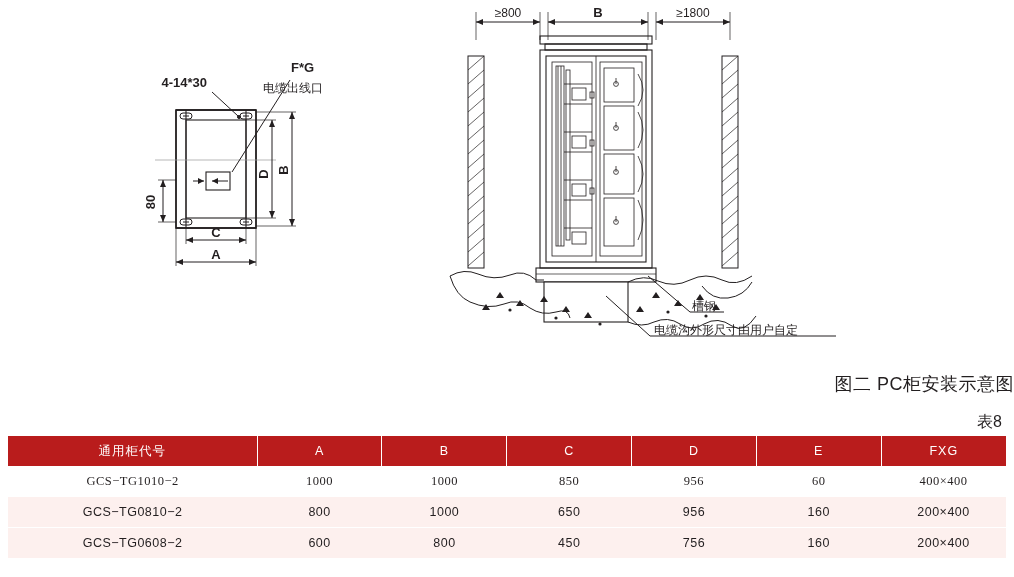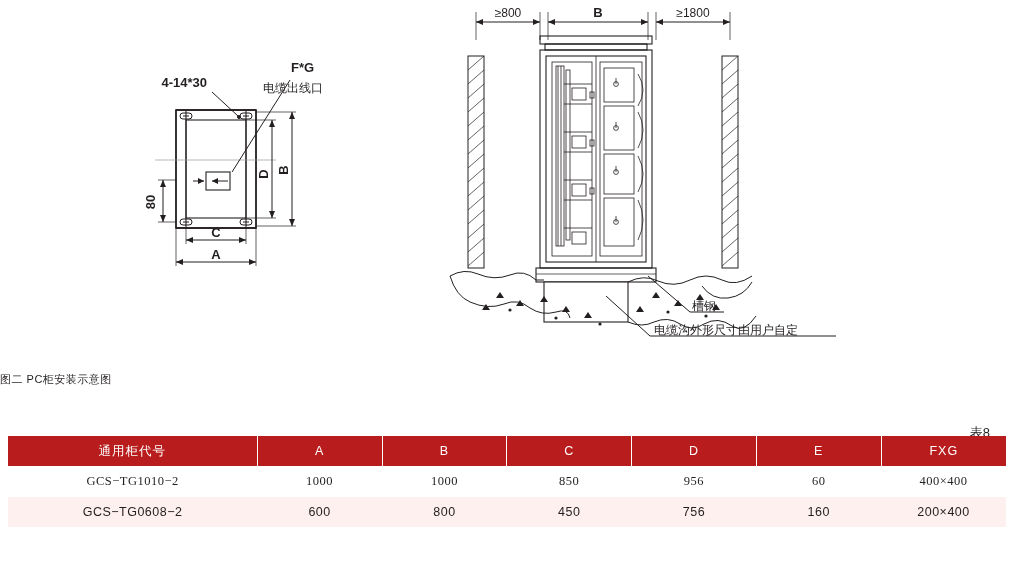--- a/index.html
+++ b/index.html
@@ -31,34 +31,33 @@
   }
   .figure-area svg {
     display: block;
   }
 
   .caption {
     position: absolute;
     left: 0;
     top: 372px;
     width: 1014px;
-    text-align: left;
-    font-size: 11px;
+    text-align: right;
+    font-size: 18px;
     color: #231f20;
     letter-spacing: 0.5px;
   }
 
   
   .table-label {
     position: absolute;
-    right: 24px;
+    right: 12px;
     top: 412px;
-    font-size: 13px;
+    font-size: 16px;
     color: #231f20;
-    margin-top: 12px;
   }
   table.spec {
     position: absolute;
     left: 8px;
     top: 436px;
     width: 998px;
     border-collapse: collapse;
     font-size: 12.5px;
   }
   table.spec thead th {
@@ -402,20 +401,29 @@
       <tr class="odd">
         <td>GCS−TG1010−2</td>
         <td>1000</td>
         <td>1000</td>
         <td>850</td>
         <td>956</td>
         <td>60</td>
         <td>400×400</td>
       </tr>
       <tr class="even">
+        <td>GCS−TG0810−2</td>
+        <td>800</td>
+        <td>1000</td>
+        <td>650</td>
+        <td>956</td>
+        <td>160</td>
+        <td>200×400</td>
+      </tr>
+      <tr class="even">
         <td>GCS−TG0608−2</td>
         <td>600</td>
         <td>800</td>
         <td>450</td>
         <td>756</td>
         <td>160</td>
         <td>200×400</td>
       </tr>
     </tbody>
   </table>

